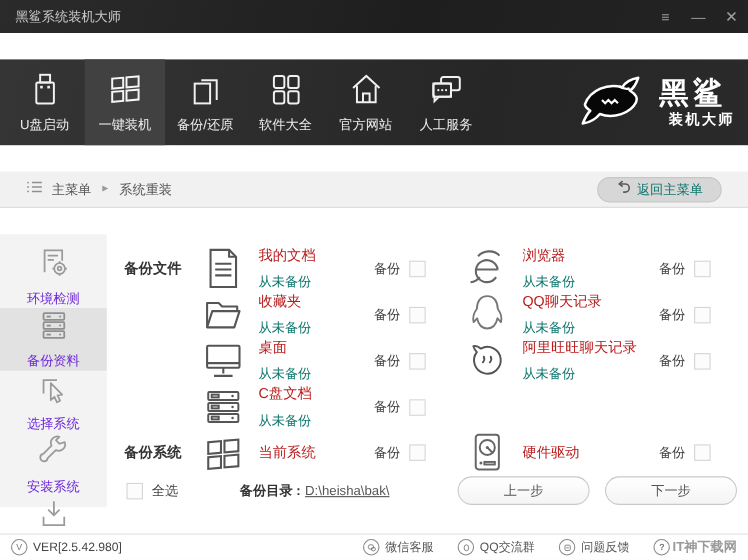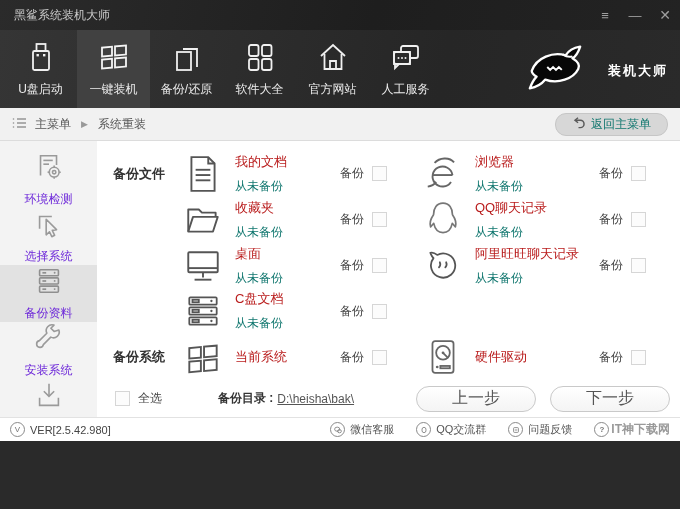--- a/index.html
+++ b/index.html
@@ -1,17 +1,17 @@
 <!DOCTYPE html>
 <html><head>
 <meta charset="utf-8">
 <style>
   html,body{margin:0;padding:0;background:#2a2a2a;}
-  .app{width:680px;height:441px;display:flex;flex-direction:column;overflow:hidden;
-       font-family:"Liberation Sans","DejaVu Sans",sans-serif;background:#fff;position:relative;}
+  .app{width:680px;height:509px;display:flex;flex-direction:column;overflow:hidden;
+       font-family:"Liberation Sans","DejaVu Sans",sans-serif;background:#fff;position:relative;gap:24px;}
 
   
   .titlebar{height:30px;flex:0 0 30px;background:linear-gradient(105deg,#2b2b2b 0%,#1e1e1e 55%,#232323 100%);
             display:flex;align-items:center;color:#c9c9c9;font-size:12px;padding-left:14px;}
   .winbtns{margin-left:auto;display:flex;height:100%;}
   .winbtn{width:30px;display:flex;align-items:center;justify-content:center;color:#9f9f9f;font-size:13px;cursor:default;}
   .winbtn.close{font-size:14px;}
 
   
   .nav{height:78px;flex:0 0 78px;background:linear-gradient(100deg,#353535 0%,#262626 65%,#2a2a2a 100%);
@@ -20,21 +20,21 @@
             gap:7px;color:#ececec;font-size:12px;}
   .nav-item.active{background:#414141;}
   .nav-item svg{display:block;}
   .brand{margin-left:auto;display:flex;align-items:center;gap:6px;padding-right:8px;}
   .brand-text{display:flex;flex-direction:column;align-items:center;line-height:1;}
   .brand-l1{font-size:27px;font-weight:bold;color:#fff;letter-spacing:4px;}
   .brand-l2{font-size:13px;font-weight:bold;color:#fff;letter-spacing:2px;margin-top:3px;margin-left:16px;}
 
   
   .crumbbar{height:32px;flex:0 0 32px;background:#f1f1f1;border-bottom:1px solid #dcdcdc;
-            display:flex;align-items:center;padding:0 12px;font-size:12px;color:#555;}
+            display:flex;align-items:center;padding:0 24px;font-size:12px;color:#555;font-family:Liberation Mono, monospace;}
   .crumbbar .sep{color:#999;font-size:9px;margin:0 10px;}
   .crumb-root{color:#555;}
   .back-btn{margin-left:auto;height:21px;padding:0 16px;border-radius:11px;background:#d7d7d7;
             border:1px solid #c6c6c6;display:flex;align-items:center;gap:6px;font-size:12px;color:#0f766e;cursor:default;}
 
   
   .bodyrow{flex:1;display:flex;min-height:0;}
   .sidebar{width:97px;flex:0 0 97px;background:#f3f3f3;display:flex;flex-direction:column;padding-top:10px;}
   .side-item{height:66px;display:flex;flex-direction:column;align-items:center;justify-content:center;
              gap:5px;color:#6d28d9;font-size:12px;}
@@ -51,21 +51,21 @@
   .bk{margin-left:auto;display:flex;align-items:center;gap:8px;font-size:12px;color:#3f3f3f;}
   .checkbox{width:13px;height:13px;border:1px solid #d6d6d6;background:#fcfcfc;cursor:default;}
 
   .controls{display:flex;align-items:center;height:46px;padding-left:18px;text-align:right;}
   .selall{display:flex;align-items:center;gap:8px;font-size:12px;color:#444;}
   .dirgroup{display:flex;align-items:center;margin-left:56px;font-size:12px;}
   .dirlabel{color:#333;font-weight:bold;}
   .dirlink{color:#555;text-decoration:underline;margin-left:4px;cursor:pointer;}
   .stepbtns{margin-left:auto;display:flex;gap:14px;margin-right:10px;}
   .pillbtn{width:118px;height:24px;border:1px solid #c9c9c9;border-radius:13px;background:linear-gradient(#ffffff,#f4f4f4);
-           display:flex;align-items:center;justify-content:center;font-size:16px;color:#555;cursor:default;}
+           display:flex;align-items:center;justify-content:center;font-size:12px;color:#555;cursor:default;}
 
   
   .footer{height:23px;flex:0 0 23px;border-top:1px solid #e2e2e2;background:#fff;display:flex;align-items:center;
           padding:0 10px;font-size:11px;color:#555;}
   .ver{display:flex;align-items:center;gap:5px;color:#444;}
   .flinks{margin-left:auto;display:flex;align-items:center;gap:22px;}
   .flink{display:flex;align-items:center;gap:5px;color:#555;}
   .fcircle{width:13px;height:13px;border:1px solid #8a8a8a;border-radius:50%;display:flex;align-items:center;
            justify-content:center;font-size:8px;color:#777;line-height:1;}
   .watermark{display:flex;align-items:center;gap:2px;color:#9a9a9a;font-weight:bold;font-size:12px;}
@@ -156,20 +156,21 @@
     </div>
     <div class="brand">
       <span>
         <svg width="62" height="48" viewBox="0 0 64 48">
           <path d="M8 28 C13 14 30 8 43 12 C46 7 52 4 58 3 C56 9 54 13 50 15 C55 18 58 22 56 26 C51 36 35 42 22 37 C18 42 12 45 6 46 C8 41 10 37 13 34 C10 32 8 30 8 28 Z" fill="#070707" stroke="#fff" stroke-width="2.4" stroke-linejoin="round"></path>
           <path d="M40 11 C43 13 47 14 50 13" stroke="#fff" stroke-width="2" fill="none"></path>
           <path d="M24 24 l3 3 l3 -3 l3 3 l3 -3 l3 3" stroke="#fff" stroke-width="2" fill="none"></path>
         </svg>
       </span>
       <span class="brand-text">
+        <span class="brand-l1">黑鲨</span>
         <span class="brand-l2">装机大师</span>
       </span>
     </div>
   </div>
 
   <div class="crumbbar">
     <span style="margin-right:8px;">
       <svg width="15" height="12" viewBox="0 0 15 12" stroke="#8f8f8f" stroke-width="1.4">
         <circle cx="1.5" cy="2" r="0.8" fill="#8f8f8f" stroke="none"></circle>
           <line x1="5" y1="2" x2="14" y2="2"></line>
@@ -205,48 +206,48 @@
             <circle cx="22.5" cy="22.5" r="5.2"></circle>
               <circle cx="22.5" cy="22.5" r="1.8"></circle>
             <line x1="22.5" y1="15.5" x2="22.5" y2="17.3"></line>
               <line x1="22.5" y1="27.7" x2="22.5" y2="29.5"></line>
             <line x1="15.5" y1="22.5" x2="17.3" y2="22.5"></line>
               <line x1="27.7" y1="22.5" x2="29.5" y2="22.5"></line>
           </svg>
         </span>
         <span>环境检测</span>
       </div>
-      <div class="side-item">
-        <span>
-          <svg width="32" height="32" viewBox="0 0 34 34" fill="none" stroke="#9a9a9a" stroke-width="1.7">
-            <path d="M20 9 H7 v13"></path>
-            <path d="M14 12 L25 23 L20.5 23.8 L23 29 L20 30.5 L17.5 25.2 L14 28.5 Z" stroke-linejoin="round"></path>
-          </svg>
-        </span>
-        <span>选择系统</span>
-      </div>
       <div class="side-item active">
         <span>
           <svg width="32" height="32" viewBox="0 0 34 34" fill="none" stroke="#8f8f8f" stroke-width="1.7">
             <rect x="7" y="5" width="20" height="6.5" rx="1"></rect>
               <rect x="7" y="13.7" width="20" height="6.5" rx="1"></rect>
             <rect x="7" y="22.4" width="20" height="6.5" rx="1"></rect>
             <rect x="10" y="7.4" width="4" height="1.8" fill="#8f8f8f" stroke="none"></rect>
             <rect x="10" y="16.1" width="4" height="1.8" fill="#8f8f8f" stroke="none"></rect>
             <rect x="10" y="24.8" width="4" height="1.8" fill="#8f8f8f" stroke="none"></rect>
             <circle cx="23" cy="8.2" r="1" fill="#8f8f8f" stroke="none"></circle>
             <circle cx="23" cy="16.9" r="1" fill="#8f8f8f" stroke="none"></circle>
             <circle cx="23" cy="25.6" r="1" fill="#8f8f8f" stroke="none"></circle>
           </svg>
         </span>
         <span>备份资料</span>
       </div>
       <div class="side-item">
         <span>
           <svg width="32" height="32" viewBox="0 0 34 34" fill="none" stroke="#9a9a9a" stroke-width="1.7">
+            <path d="M20 9 H7 v13"></path>
+            <path d="M14 12 L25 23 L20.5 23.8 L23 29 L20 30.5 L17.5 25.2 L14 28.5 Z" stroke-linejoin="round"></path>
+          </svg>
+        </span>
+        <span>选择系统</span>
+      </div>
+      <div class="side-item">
+        <span>
+          <svg width="32" height="32" viewBox="0 0 34 34" fill="none" stroke="#9a9a9a" stroke-width="1.7">
             <path d="M27.5 8.5 a6.2 6.2 0 0 1 -8.6 7.6 L11 24 a3.6 3.6 0 1 1 -4.2 -4.2 l7.9 -7.9 a6.2 6.2 0 0 1 7.6 -8.6 L19 6.6 l3.4 3.4 z" stroke-linejoin="round"></path>
           </svg>
         </span>
         <span>安装系统</span>
       </div>
       <div class="side-item">
         <span>
           <svg width="32" height="32" viewBox="0 0 34 34" fill="none" stroke="#9a9a9a" stroke-width="1.7">
             <path d="M17 5 v13"></path>
               <path d="M11.5 13 L17 18.5 L22.5 13"></path>

